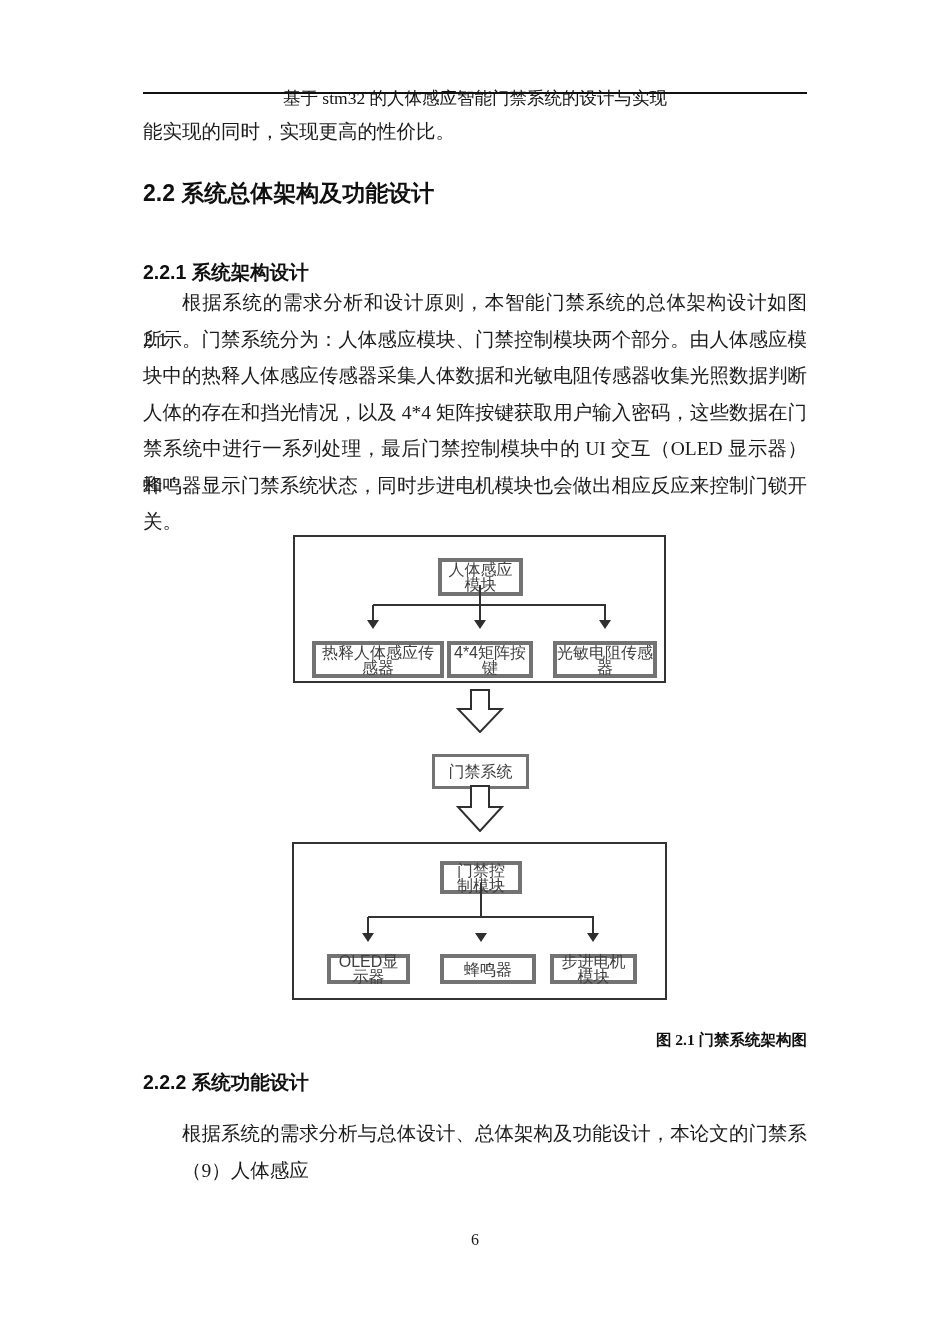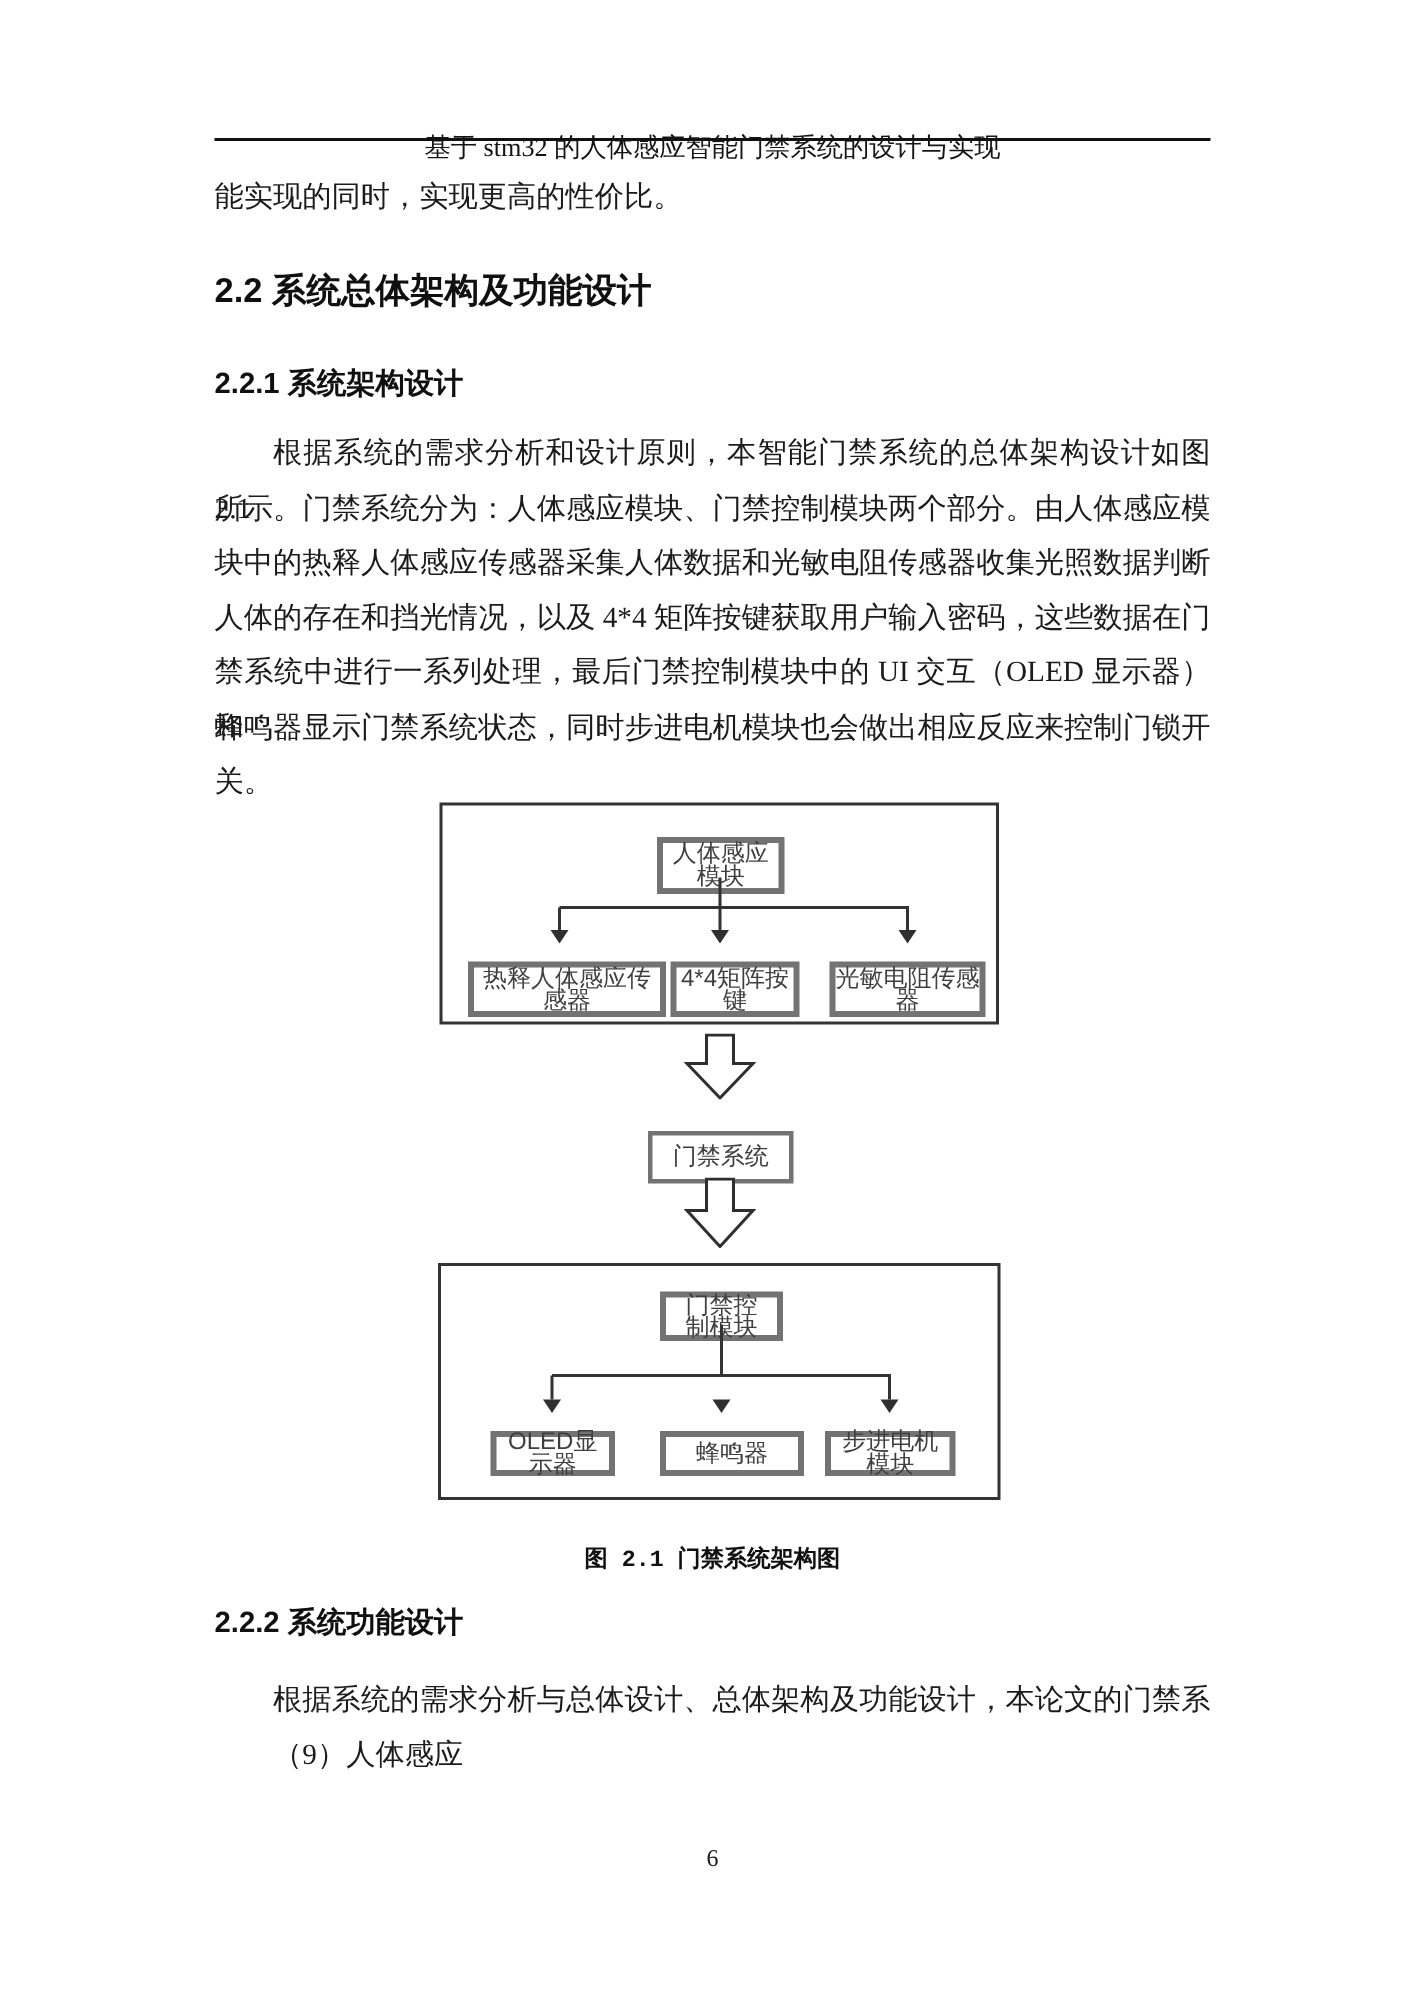--- a/index.html
+++ b/index.html
@@ -17,43 +17,43 @@
   .header-rule { top:92px; left:143px; width:664px; height:2px; background:#111111; }
 
   
   .lead { top:114px; left:143px; width:664px; font-size:19.5px; line-height:36px; }
   .h2 { top:174px; left:143px; width:664px;
     font-family:"Liberation Sans","DejaVu Sans",sans-serif;
     font-weight:bold; font-size:23px; line-height:38px; color:#101010; }
   .h3 { left:143px; width:664px;
     font-family:"Liberation Sans","DejaVu Sans",sans-serif;
     font-weight:bold; font-size:19.5px; line-height:32px; color:#101010; }
-  .h3-1 { top:240px; }
+  .h3-1 { top:256px; }
   .h3-2 { top:1066px; }
   .para { left:143px; width:664px; }
   .para-1 { top:285px; }
   .para-2 { top:1116px; }
   .bodyline { font-size:19.5px; line-height:36.5px; height:36.5px;
     white-space:nowrap; }
   .bodyline.j { white-space:normal; text-align:justify; text-align-last:justify; }
   .bodyline.indent { text-indent:2em; }
 
   
   .dline { background:#333333; }
   .dbox { border:4px solid #737373; background:#ffffff;
     display:flex; align-items:center; justify-content:center; text-align:center;
     font-family:"Liberation Sans","DejaVu Sans",sans-serif;
     font-size:16px; line-height:15px; color:#3f3f3f;margin-top:11px; }
   .douter { border:2px solid #333333; background:transparent; }
   .arrowhead { width:0; height:0; border-left:6px solid transparent;
     border-right:6px solid transparent; border-top:9px solid #2f2f2f; }
   .bigarrow { display:block; }
 
-  .caption { top:1026px; left:143px; width:664px; text-align:center;
-    font-family:Liberation Mono, monospace;
+  .caption { top:1026px; left:143px; width:664px; text-align:right;
+    font-family:Liberation Serif, serif;
     font-weight:bold; font-size:15.5px; line-height:28px; color:#101010; }
 
   .page-number { top:1228px; left:143px; width:664px; text-align:center;
     font-size:16px; line-height:24px; color:#1b1b1b; }
 </style>
 </head>
 <body>
 
 <div class="page">
 

